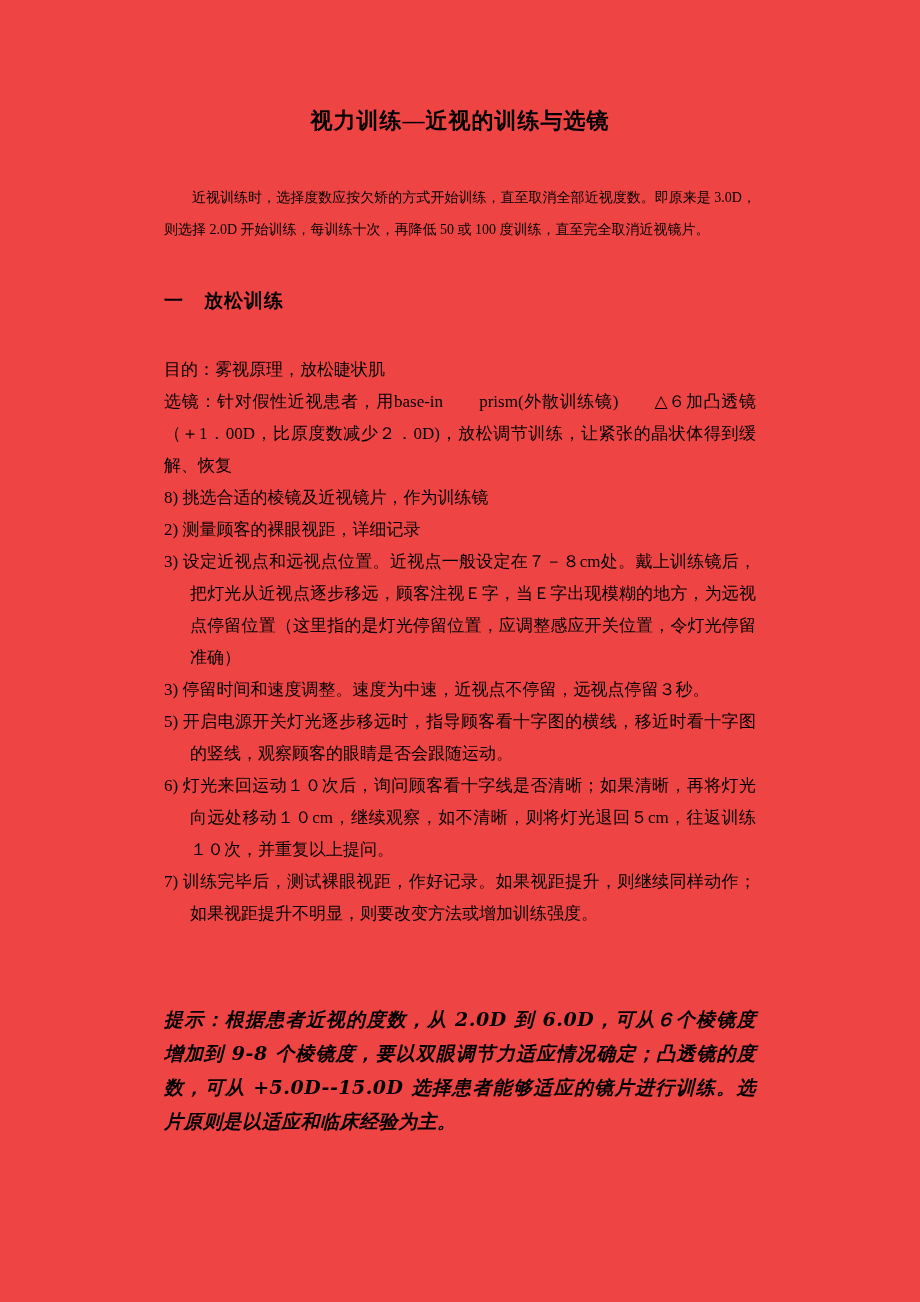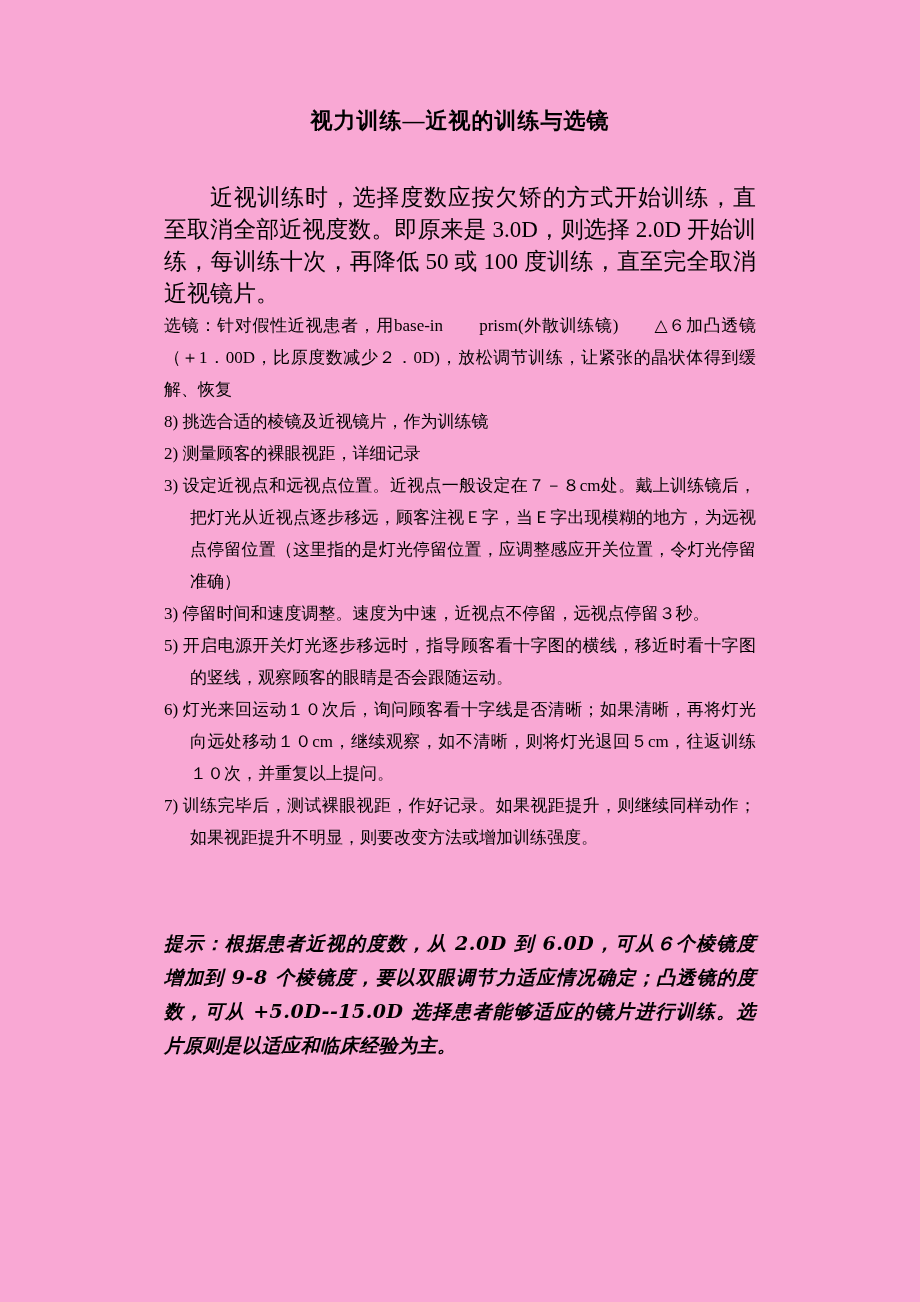--- a/index.html
+++ b/index.html
@@ -6,35 +6,35 @@
   html, body {
     margin: 0;
     padding: 0;
     background: #ffffff;
   }
   .page {
     position: relative;
     width: 920px;
     height: 1302px;
     margin: 0 auto;
-    background: #f9a8d4;
+    background: #ef4444;
     padding: 106px 164px 40px 164px;
     font-family: "Liberation Serif", "DejaVu Serif", serif;
     color: #000000;
     overflow: hidden;
   }
   .doc-title {
     font-size: 22px;
     font-weight: 700;
     text-align: center;
     margin: 0 0 46px 0;
     letter-spacing: 1px;
   }
   .para {
-    font-size: 23px;
+    font-size: 14px;
     line-height: 32px;
     margin: 0;
     text-align: justify;
   }
   .intro {
     text-indent: 2em;
   }
   .section-heading {
     font-size: 19px;
     font-weight: 700;
@@ -73,21 +73,23 @@
 </style>
 </head>
 <body>
 
 <div class="page">
 
   <h1 class="doc-title">视力训练—近视的训练与选镜</h1>
 
   <p class="para intro">近视训练时，选择度数应按欠矫的方式开始训练，直至取消全部近视度数。即原来是 3.0D，则选择 2.0D 开始训练，每训练十次，再降低 50 或 100 度训练，直至完全取消近视镜片。</p>
 
+  <h2 class="section-heading">一　放松训练</h2>
 
+  <p class="body-line">目的：雾视原理，放松睫状肌</p>
 
 
   <p class="body-line">选镜：针对假性近视患者，用base-in　　prism(外散训练镜)　　△６加凸透镜（＋1．00D，比原度数减少２．0D)，放松调节训练，让紧张的晶状体得到缓解、恢复</p>
 
   <ol class="steps">
     <li class="step">8) 挑选合适的棱镜及近视镜片，作为训练镜</li>
     <li class="step">2) 测量顾客的裸眼视距，详细记录</li>
     <li class="step">3) 设定近视点和远视点位置。近视点一般设定在７－８cm处。戴上训练镜后，把灯光从近视点逐步移远，顾客注视Ｅ字，当Ｅ字出现模糊的地方，为远视点停留位置（这里指的是灯光停留位置，应调整感应开关位置，令灯光停留准确）</li>
     <li class="step">3) 停留时间和速度调整。速度为中速，近视点不停留，远视点停留３秒。</li>
     <li class="step">5) 开启电源开关灯光逐步移远时，指导顾客看十字图的横线，移近时看十字图的竖线，观察顾客的眼睛是否会跟随运动。</li>

